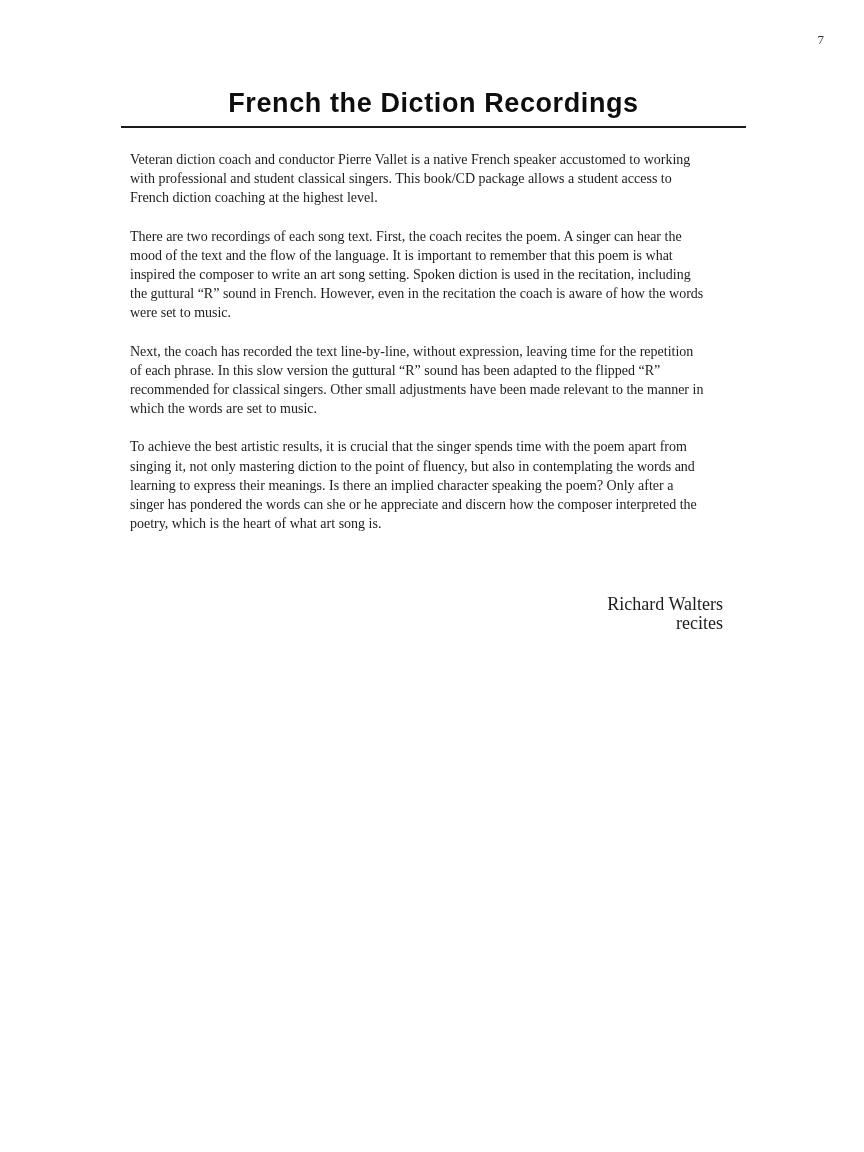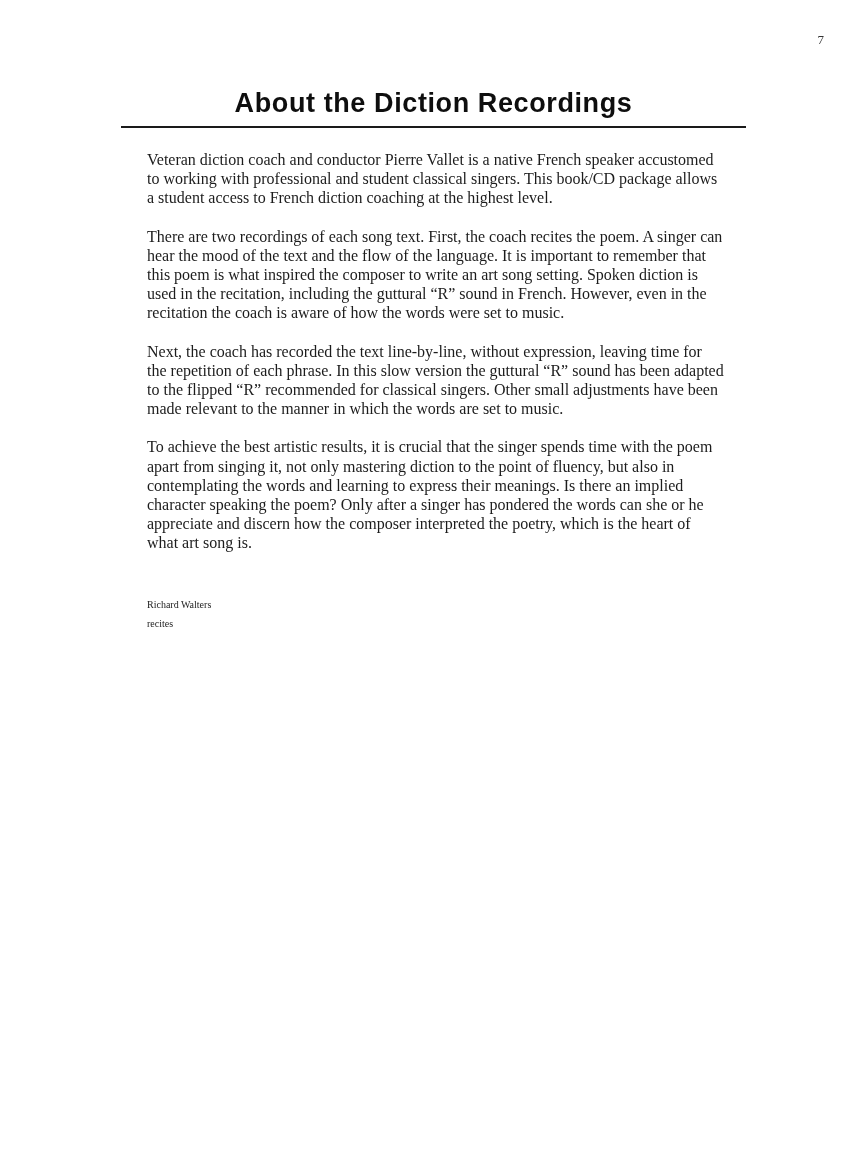--- a/index.html
+++ b/index.html
@@ -41,48 +41,48 @@
   }
   .title-rule {
     margin-top: 7px;
     border: none;
     border-top: 2px solid #1a1a1a;
     width: 100%;
   }
   .body-text {
     position: absolute;
     top: 150px;
-    left: 147px;
+    left: 130px;
     width: 578px;
-    font-size: 16px;
+    font-size: 14px;
     line-height: 19.2px;
     text-align: left;
   }
   .body-text p {
     margin: 0 0 19px 0;
   }
   .signature {
     position: absolute;
     top: 595px;
     left: 147px;
     width: 576px;
-    text-align: left;
-    font-size: 10px;
+    text-align: right;
+    font-size: 18px;
     line-height: 19.2px;
   }
 </style>
 </head>
 <body>
 
 <div class="page">
 
   <div class="page-number">7</div>
 
   <div class="header">
-    <div class="title">About the Diction Recordings</div>
+    <div class="title">French the Diction Recordings</div>
     <hr class="title-rule">
   </div>
 
   <div class="body-text">
     <p>Veteran diction coach and conductor Pierre Vallet is a native French speaker accustomed to working with professional and student classical singers. This book/CD package allows a student access to French diction coaching at the highest level.</p>
     <p>There are two recordings of each song text. First, the coach recites the poem. A singer can hear the mood of the text and the flow of the language. It is important to remember that this poem is what inspired the composer to write an art song setting. Spoken diction is used in the recitation, including the guttural “R” sound in French. However, even in the recitation the coach is aware of how the words were set to music.</p>
     <p>Next, the coach has recorded the text line-by-line, without expression, leaving time for the repetition of each phrase. In this slow version the guttural “R” sound has been adapted to the flipped “R” recommended for classical singers. Other small adjustments have been made relevant to the manner in which the words are set to music.</p>
     <p>To achieve the best artistic results, it is crucial that the singer spends time with the poem apart from singing it, not only mastering diction to the point of fluency, but also in contemplating the words and learning to express their meanings. Is there an implied character speaking the poem? Only after a singer has pondered the words can she or he appreciate and discern how the composer interpreted the poetry, which is the heart of what art song is.</p>
   </div>
 

